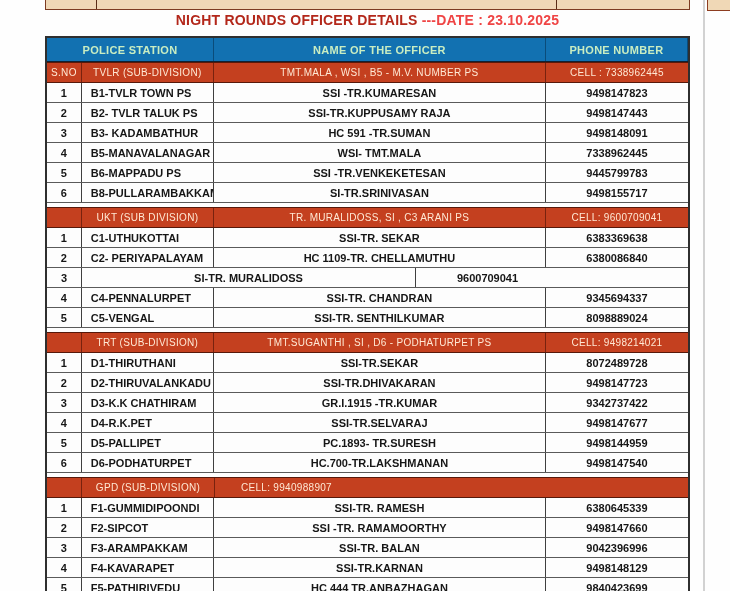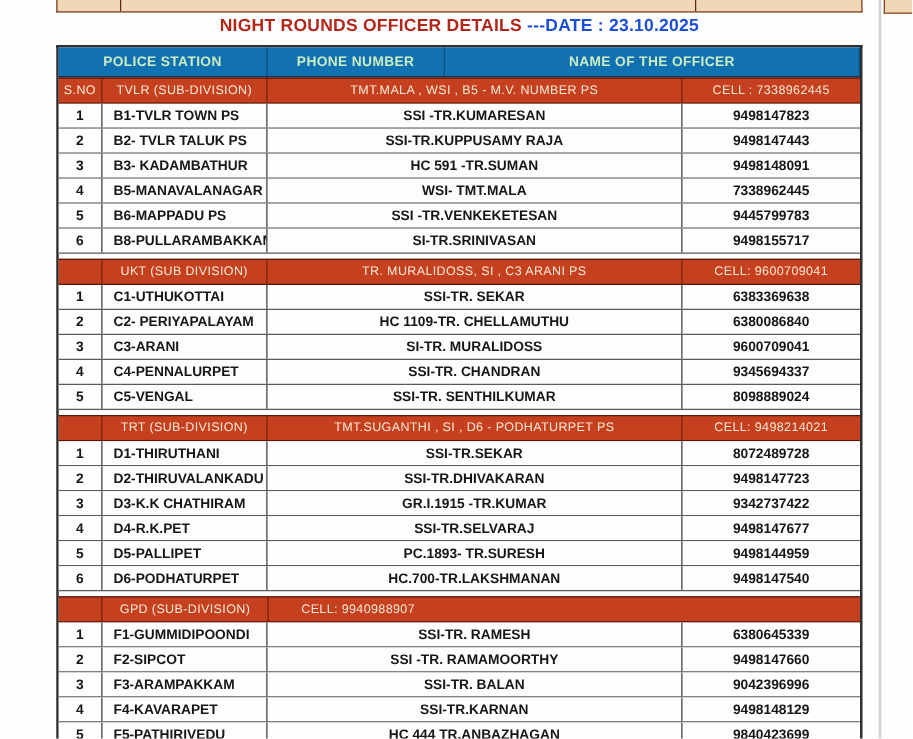--- a/index.html
+++ b/index.html
@@ -18,21 +18,21 @@
   .top-strip .div2{position:absolute;left:510px;top:0;width:1px;height:100%;background:#5a2c16;}
   .top-right-box{
     position:absolute;left:707px;top:0;width:23px;height:11px;
     background:#f0d8b6;border-bottom:1px solid #8d3d20;border-left:1px solid #8d3d20;box-sizing:border-box;
   }
   .title-bar{
     position:absolute;left:45px;top:12px;width:645px;height:24px;
     text-align:center;font-size:14px;font-weight:bold;letter-spacing:.2px;white-space:nowrap;
   }
   .title-main{color:#b3271a;}
-  .title-date{color:#1d4ed8;}
+  .title-date{color:#ef4444;}
   
   .table{
     position:absolute;left:45px;top:36px;width:645px;
     border-left:2px solid #2f2f2f;border-right:2px solid #2f2f2f;border-top:2px solid #2f2f2f;
     box-sizing:border-box;
   }
   .row{display:flex;width:100%;box-sizing:border-box;}
   .cell{
     box-sizing:border-box;display:flex;align-items:center;justify-content:center;
     overflow:hidden;white-space:nowrap;border-right:1px solid #3f3f3f;
@@ -73,22 +73,22 @@
   </div>
   <div class="top-right-box"></div>
 
   <div class="title-bar">
     <span class="title-main">NIGHT ROUNDS OFFICER DETAILS </span><span class="title-date">---DATE : 23.10.2025</span>
   </div>
 
   <div class="table">
     <div class="row header-row">
       <div class="cell h-left">POLICE STATION</div>
+      <div class="cell h-officer">NAME OF THE OFFICER</div>
       <div class="cell h-phone">PHONE NUMBER</div>
-      <div class="cell h-officer">NAME OF THE OFFICER</div>
     </div>
     <div id="table-body">
     <div class="section">
       <div class="row section-row">
         <div class="cell c-sno">S.NO</div>
         <div class="cell c-station">TVLR (SUB-DIVISION)</div>
         <div class="cell c-officer">TMT.MALA , WSI , B5 - M.V. NUMBER PS</div>
         <div class="cell c-phone">CELL : 7338962445</div>
       </div>
 
@@ -152,21 +152,20 @@
 
     <div class="row data-row">
       <div class="cell c-sno">2</div>
       <div class="cell c-station">C2- PERIYAPALAYAM</div>
       <div class="cell c-officer">HC 1109-TR. CHELLAMUTHU</div>
       <div class="cell c-phone">6380086840</div>
     </div>
 
     <div class="row data-row">
       <div class="cell c-sno">3</div>
-      <div class="cell c-station">C3-ARANI</div>
       <div class="cell c-officer">SI-TR. MURALIDOSS</div>
       <div class="cell c-phone">9600709041</div>
     </div>
 
     <div class="row data-row">
       <div class="cell c-sno">4</div>
       <div class="cell c-station">C4-PENNALURPET</div>
       <div class="cell c-officer">SSI-TR. CHANDRAN</div>
       <div class="cell c-phone">9345694337</div>
     </div>

